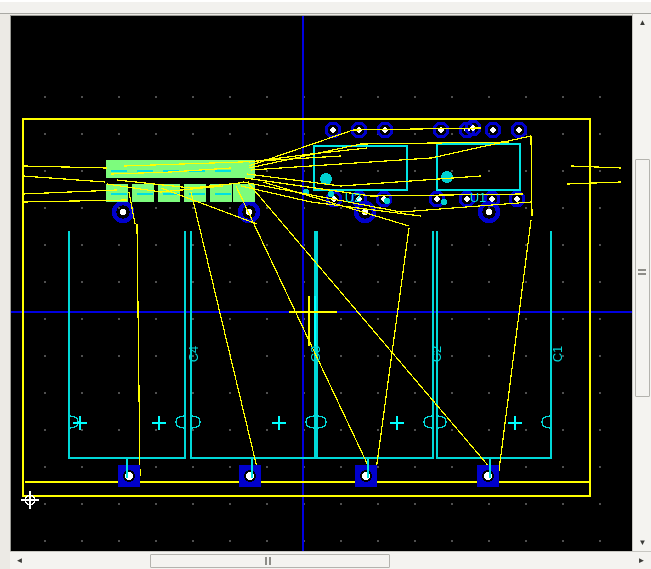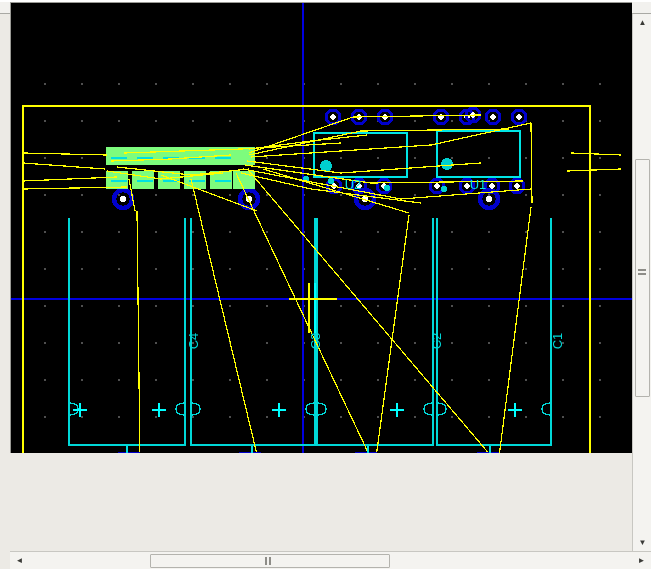--- a/index.html
+++ b/index.html
@@ -27,22 +27,22 @@
   #top-bevel::after {
     content: "";
     position: absolute;
     left: 0; top: 0;
     width: 651px; height: 2px;
     background: #ffffff;
   }
   
   #canvas-wrap {
     position: absolute;
-    left: 10px; top: 2px;
-    width: 622px; height: 451px;
+    left: 10px; top: 15px;
+    width: 622px; height: 537px;
     background: #000000;
     overflow: hidden;
     border-top: 1px solid #9a9a95;
     border-left: 1px solid #9a9a95;
     box-sizing: border-box;
   }
   #pcb-canvas {
     position: absolute;
     left: 0; top: 0;
     width: 622px; height: 537px;

